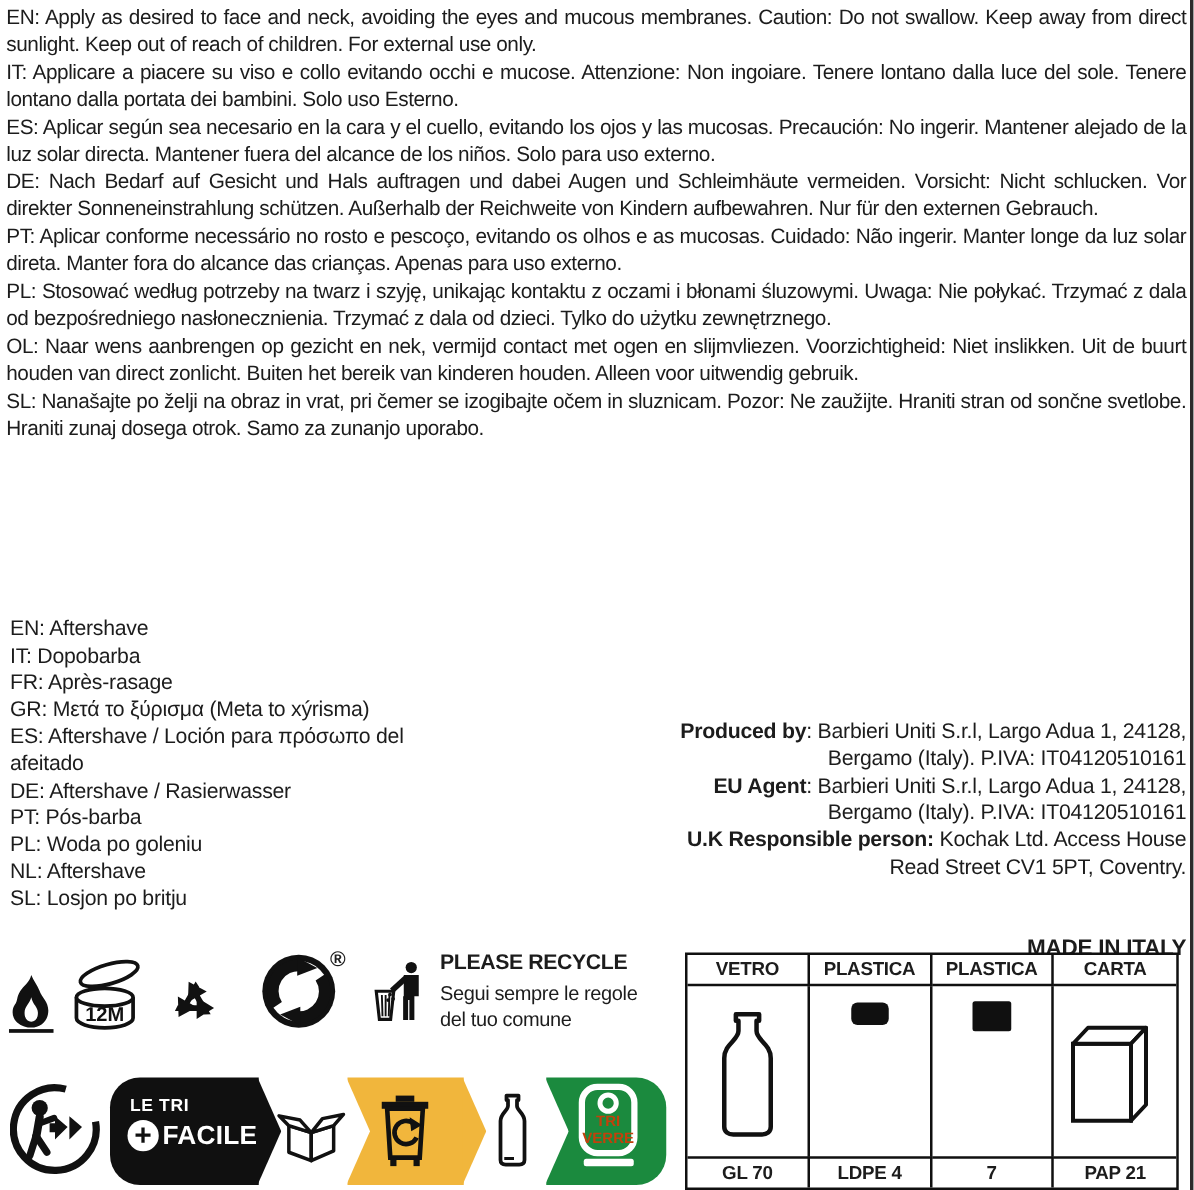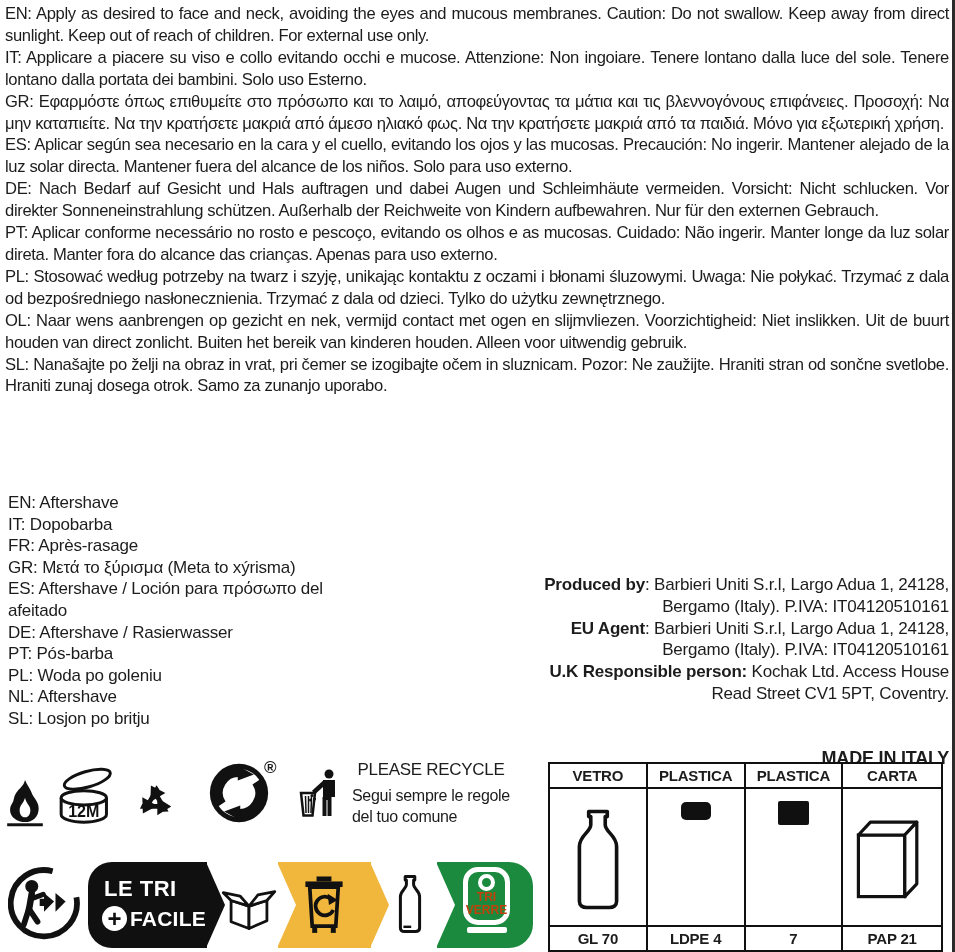--- a/index.html
+++ b/index.html
@@ -17,36 +17,36 @@
   .producer{position:absolute;right:6px;top:574px;width:500px;text-align:right;
             font-size:17px;line-height:21.8px;letter-spacing:-0.2px;}
   .producer b{font-weight:bold;text-align:right;}
   .made-in{position:absolute;right:6px;top:712px;font-size:18px;font-weight:bold;letter-spacing:-0.2px;margin-top:36px;}
   
   .edge-line{position:absolute;right:0;top:0;width:3px;height:952px;background:#2b2b2b;}
   
   .sym{position:absolute;}
   .reg-mark{position:absolute;left:264px;top:758px;font-size:17px;font-weight:bold;}
   .recycle-note{position:absolute;left:352px;top:760px;letter-spacing:-0.3px;}
-  .recycle-note .t{font-size:17px;font-weight:normal;margin:0 0 5px 0;text-align:center;}
+  .recycle-note .t{font-size:17px;font-weight:bold;margin:0 0 5px 0;}
   .recycle-note .s{font-size:16px;margin:0;line-height:21px;}
   
   .tri-strip{position:absolute;left:88px;top:862px;width:445px;height:86px;}
   .seg{position:absolute;top:0;height:86px;}
   .seg-black{left:0;width:119px;background:#101010;border-radius:24px 0 0 24px;z-index:1;}
   .tip{position:absolute;top:0;height:86px;width:19px;
        clip-path:polygon(0 0,100% 50%,0 100%);}
   .tip-black{left:118px;background:#101010;z-index:2;}
   .seg-yellow{left:190px;width:93px;background:#F1B63C;z-index:1;}
   .tip-w1{left:189px;background:#fff;z-index:2;}
   .tip-yellow{left:282px;background:#F1B63C;z-index:2;}
   .seg-green{left:349px;width:96px;background:#1B8A3E;border-radius:0 24px 24px 0;z-index:1;}
   .tip-w2{left:348px;background:#fff;z-index:2;}
   .letri{position:absolute;left:14px;top:14px;color:#fff;font-weight:bold;z-index:3;}
-  .letri .l1{font-size:22px;letter-spacing:0.5px;margin:0 0 4px 2px;}
+  .letri .l1{font-size:14px;letter-spacing:0.5px;margin:0 0 4px 2px;}
   .letri .l2{display:flex;align-items:center;font-size:21px;letter-spacing:0.2px;}
   .plus-circle{display:inline-flex;align-items:center;justify-content:center;width:25px;height:25px;
                border-radius:50%;background:#fff;color:#101010;font-size:24px;font-weight:bold;
                margin-right:3px;line-height:1;}
   .strip-icon{position:absolute;z-index:3;}
   .triverre{position:absolute;left:371px;top:5px;width:55px;height:76px;z-index:3;
             display:flex;flex-direction:column;align-items:center;color:#c2410c;}
   .tv-box{width:47px;height:58px;border:5px solid #fff;border-radius:15px;
           display:flex;flex-direction:column;align-items:center;box-sizing:border-box;}
   .tv-o{width:9px;height:9px;border:4px solid #fff;border-radius:50%;margin-top:2px;}
@@ -67,21 +67,20 @@
   svg text{font-family:"Liberation Sans",sans-serif;}
 </style>
 </head>
 <body>
 
 <div id="label">
 
   <div class="warnings">
     <p>EN: Apply as desired to face and neck, avoiding the eyes and mucous membranes. Caution: Do not swallow. Keep away from direct sunlight. Keep out of reach of children. For external use only.</p>
     <p>IT: Applicare a piacere su viso e collo evitando occhi e mucose. Attenzione: Non ingoiare. Tenere lontano dalla luce del sole. Tenere lontano dalla portata dei bambini. Solo uso Esterno.</p>
-    <p>GR: Εφαρμόστε όπως επιθυμείτε στο πρόσωπο και το λαιμό, αποφεύγοντας τα μάτια και τις βλεννογόνους επιφάνειες. Προσοχή: Να μην καταπιείτε. Να την κρατήσετε μακριά από άμεσο ηλιακό φως. Να την κρατήσετε μακριά από τα παιδιά. Μόνο για εξωτερική χρήση.</p>
     <p>ES: Aplicar según sea necesario en la cara y el cuello, evitando los ojos y las mucosas. Precaución: No ingerir. Mantener alejado de la luz solar directa. Mantener fuera del alcance de los niños. Solo para uso externo.</p>
     <p>DE: Nach Bedarf auf Gesicht und Hals auftragen und dabei Augen und Schleimhäute vermeiden. Vorsicht: Nicht schlucken. Vor direkter Sonneneinstrahlung schützen. Außerhalb der Reichweite von Kindern aufbewahren. Nur für den externen Gebrauch.</p>
     <p>PT: Aplicar conforme necessário no rosto e pescoço, evitando os olhos e as mucosas. Cuidado: Não ingerir. Manter longe da luz solar direta. Manter fora do alcance das crianças. Apenas para uso externo.</p>
     <p>PL: Stosować według potrzeby na twarz i szyję, unikając kontaktu z oczami i błonami śluzowymi. Uwaga: Nie połykać. Trzymać z dala od bezpośredniego nasłonecznienia. Trzymać z dala od dzieci. Tylko do użytku zewnętrznego.</p>
     <p>OL: Naar wens aanbrengen op gezicht en nek, vermijd contact met ogen en slijmvliezen. Voorzichtigheid: Niet inslikken. Uit de buurt houden van direct zonlicht. Buiten het bereik van kinderen houden. Alleen voor uitwendig gebruik.</p>
     <p>SL: Nanašajte po želji na obraz in vrat, pri čemer se izogibajte očem in sluznicam. Pozor: Ne zaužijte. Hraniti stran od sončne svetlobe. Hraniti zunaj dosega otrok. Samo za zunanjo uporabo.</p>
   </div>
 
   <div class="names">
     <div>EN: Aftershave</div>

